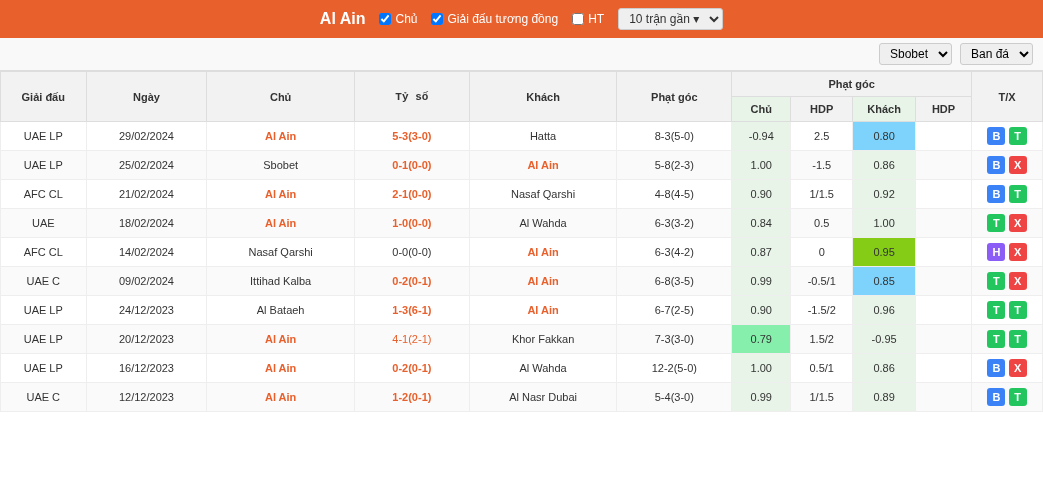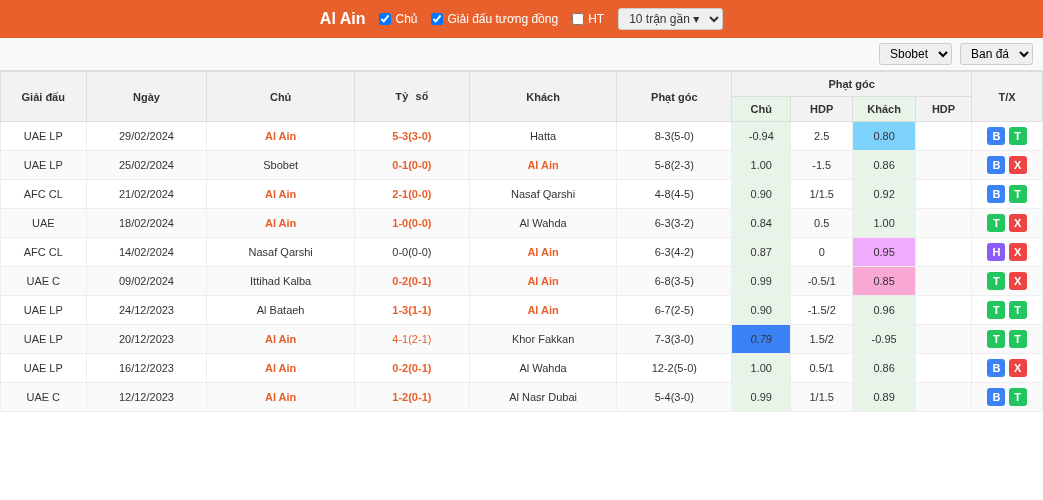--- a/index.html
+++ b/index.html
@@ -150,67 +150,67 @@
   </tr>
         <tr style="background: rgb(255, 255, 255);">
     <td>AFC CL</td>
     <td>14/02/2024</td>
     <td class="" style="">Nasaf Qarshi</td>
     <td style="">0-0(0-0)</td>
     <td style="color:#e8602c;font-weight:bold;">Al Ain</td>
     <td>6-3(4-2)</td>
     <td style="background:#e8f4e8;">0.87</td>
     <td>0</td>
-    <td style="background:#f0abfc;">0.95</td>
+    <td style="background:#84cc16;">0.95</td>
     <td></td>
     <td style="white-space:nowrap;">
       <span style="display:inline-block;width:18px;height:18px;border-radius:3px;color:white;font-weight:bold;font-size:11px;line-height:18px;text-align:center;background:#8b5cf6;">H</span>
       <span style="display:inline-block;width:18px;height:18px;border-radius:3px;color:white;font-weight:bold;font-size:11px;line-height:18px;text-align:center;background:#ef4444;">X</span>
     </td>
   </tr>
         <tr style="background: rgb(250, 250, 250);">
     <td>UAE C</td>
     <td>09/02/2024</td>
     <td class="" style="">Ittihad Kalba</td>
     <td style="color:#e8602c;font-weight:bold;">0-2(0-1)</td>
     <td style="color:#e8602c;font-weight:bold;">Al Ain</td>
     <td>6-8(3-5)</td>
     <td style="background:#e8f4e8;">0.99</td>
     <td>-0.5/1</td>
-    <td style="background:#f9a8d4;margin-left:26px;">0.85</td>
+    <td style="background:#7dd3fc;margin-left:26px;">0.85</td>
     <td></td>
     <td style="white-space:nowrap;">
       <span style="display:inline-block;width:18px;height:18px;border-radius:3px;color:white;font-weight:bold;font-size:11px;line-height:18px;text-align:center;background:#22c55e;">T</span>
       <span style="display:inline-block;width:18px;height:18px;border-radius:3px;color:white;font-weight:bold;font-size:11px;line-height:18px;text-align:center;background:#ef4444;">X</span>
     </td>
   </tr>
         <tr style="background: rgb(255, 255, 255);">
     <td>UAE LP</td>
     <td>24/12/2023</td>
     <td class="" style="">Al Bataeh</td>
-    <td style="color:#e8602c;font-weight:bold;">1-3(1-1)</td>
+    <td style="color:#e8602c;font-weight:bold;">1-3(6-1)</td>
     <td style="color:#e8602c;font-weight:bold;">Al Ain</td>
     <td>6-7(2-5)</td>
     <td style="background:#e8f4e8;">0.90</td>
     <td>-1.5/2</td>
     <td style="background:#e8f4e8;">0.96</td>
     <td></td>
     <td style="white-space:nowrap;">
       <span style="display:inline-block;width:18px;height:18px;border-radius:3px;color:white;font-weight:bold;font-size:11px;line-height:18px;text-align:center;background:#22c55e;">T</span>
       <span style="display:inline-block;width:18px;height:18px;border-radius:3px;color:white;font-weight:bold;font-size:11px;line-height:18px;text-align:center;background:#22c55e;">T</span>
     </td>
   </tr>
         <tr style="background: rgb(250, 250, 250);">
     <td>UAE LP</td>
     <td>20/12/2023</td>
     <td class="team-orange" style="color:#e8602c;font-weight:bold;">Al Ain</td>
     <td style="color:#e8602c;font-weight:normal;">4-1(2-1)</td>
     <td style="">Khor Fakkan</td>
     <td>7-3(3-0)</td>
-    <td style="background:#3b82f6;font-style:italic;">0.79</td>
+    <td style="background:#86efac;">0.79</td>
     <td>1.5/2</td>
     <td style="background:#e8f4e8;">-0.95</td>
     <td></td>
     <td style="white-space:nowrap;">
       <span style="display:inline-block;width:18px;height:18px;border-radius:3px;color:white;font-weight:bold;font-size:11px;line-height:18px;text-align:center;background:#22c55e;">T</span>
       <span style="display:inline-block;width:18px;height:18px;border-radius:3px;color:white;font-weight:bold;font-size:11px;line-height:18px;text-align:center;background:#22c55e;">T</span>
     </td>
   </tr>
         <tr style="background: rgb(255, 255, 255);">
     <td>UAE LP</td>

